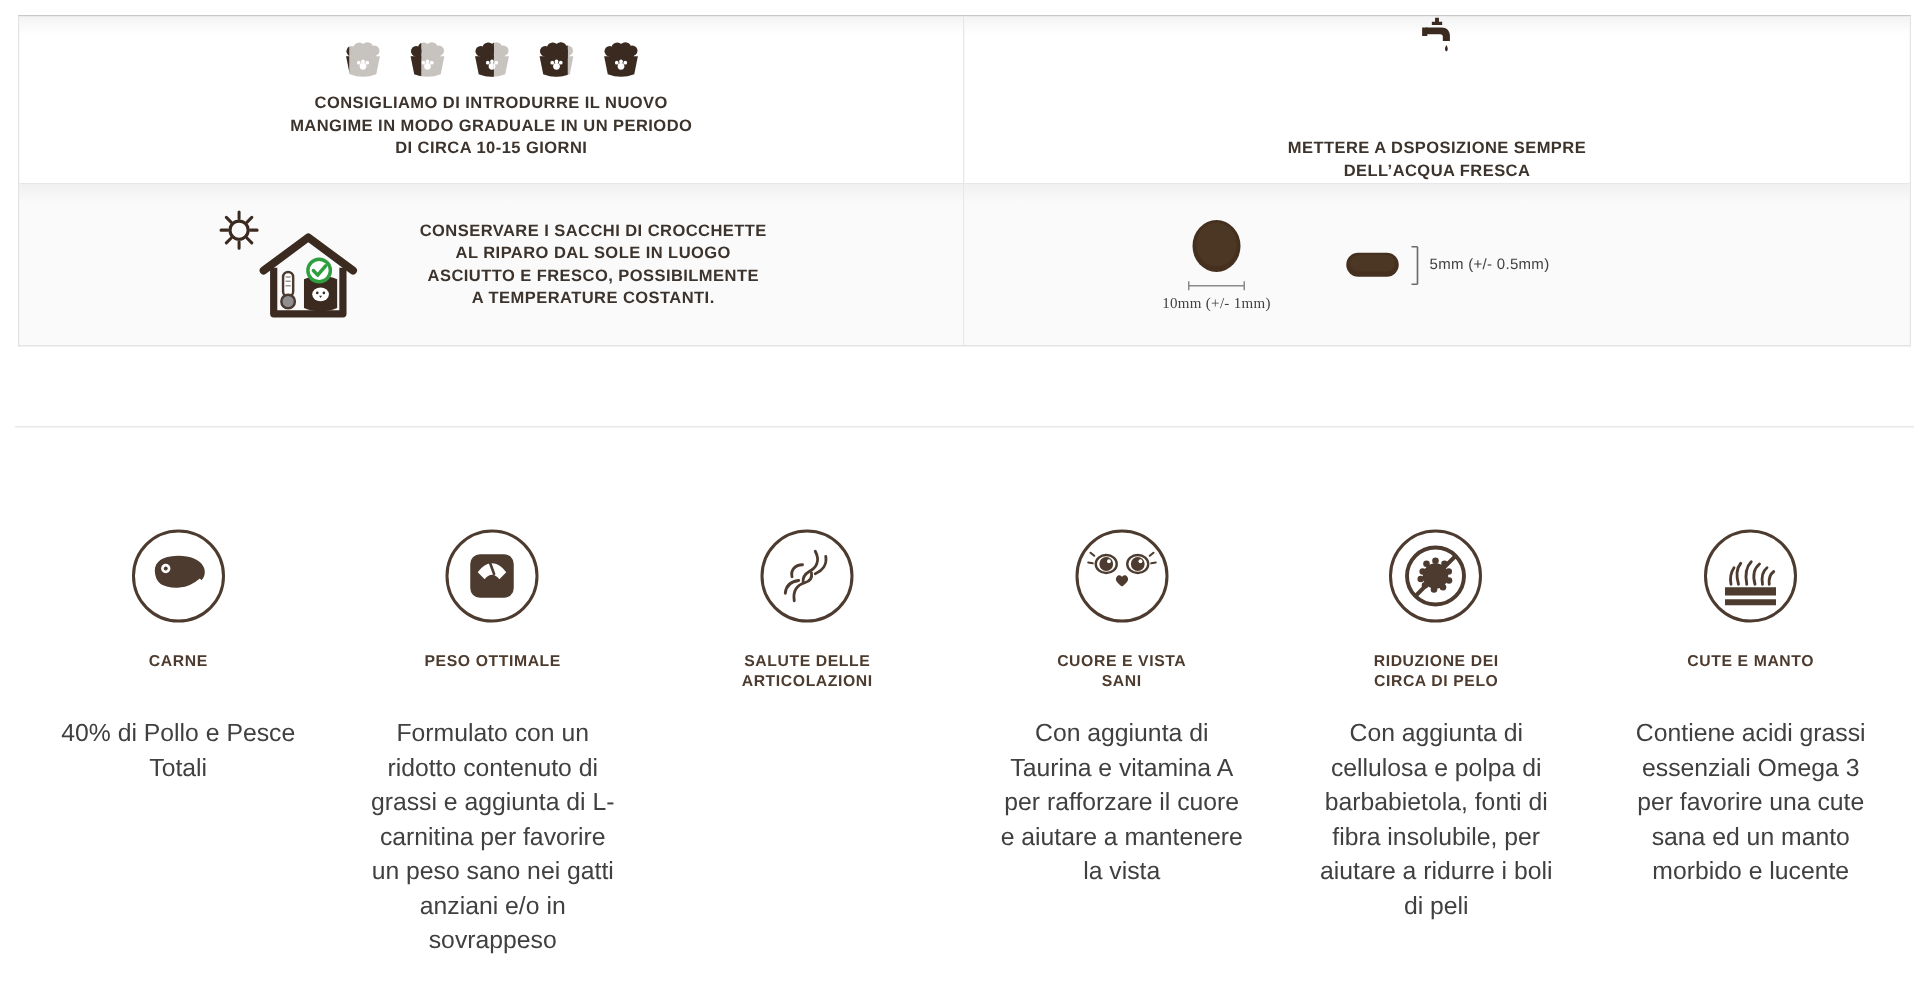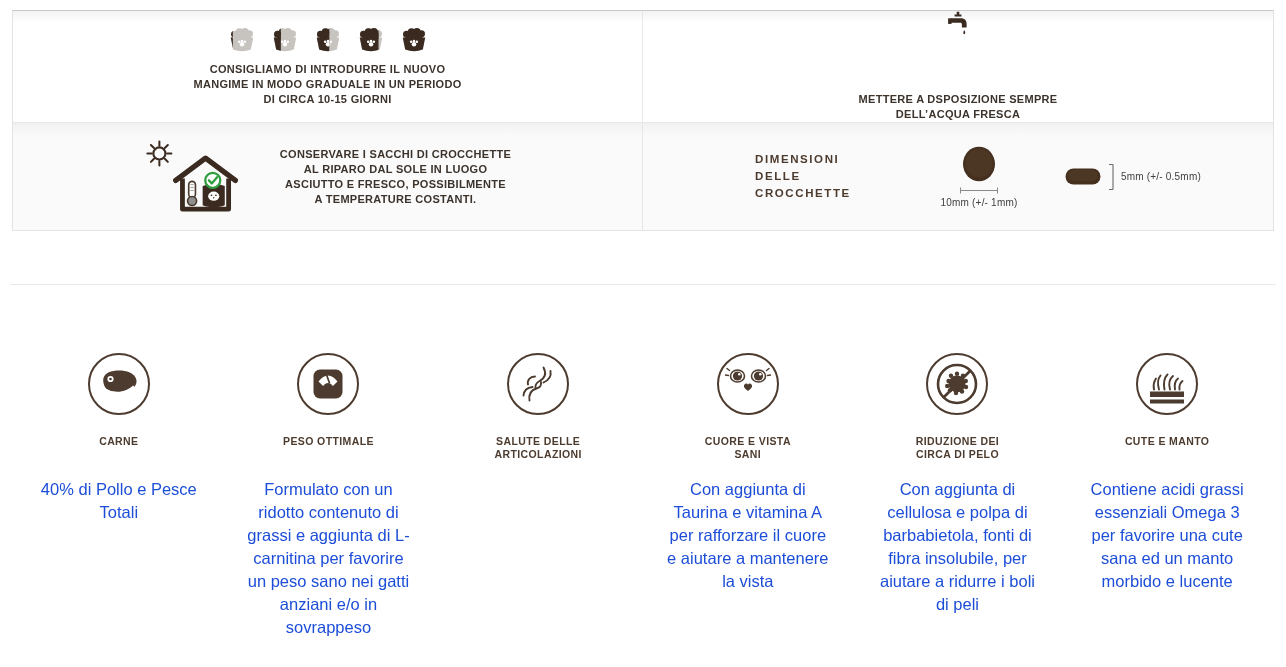--- a/index.html
+++ b/index.html
@@ -37,21 +37,21 @@
   .storage-cell { gap:36px; }
 
   .kibble-cell { justify-content:flex-start; padding-left:112px; gap:30px; }
   .kibble-title {
     font-size:11.5px; font-weight:bold; letter-spacing:1.6px;
     color:#4c3b2e; line-height:17px; text-align:left; width:138px;
   }
   .kibble-top { display:flex; flex-direction:column; align-items:center; width:112px; }
   .kibble-top .measure-h { margin-top:4px; }
   .mm-label { font-size:10px; color:#3f3f3f; letter-spacing:.2px; white-space:nowrap; }
-  .kibble-top .mm-label { margin-top:2px; }
+  .kibble-top .mm-label { margin-top:2px;font-family:Liberation Serif, serif; }
   .kibble-side { display:flex; align-items:center; gap:6px; }
 
   
   .section-divider { border:none; border-top:1px solid #e9e9e9; margin:53px 10px 0 10px; }
 
   
   .benefits {
     margin-top:68px; padding:0 14px;
     display:grid; grid-template-columns:repeat(6,1fr);
   }
@@ -59,21 +59,21 @@
   .icon-circle {
     width:62px; height:62px; border:2.5px solid #4c3b2e; border-radius:50%;
     display:flex; align-items:center; justify-content:center; background:#fff;
   }
   .benefit-label {
     margin-top:20px; min-height:43px;
     font-size:10.5px; font-weight:bold; letter-spacing:.4px;
     color:#4c3b2e; line-height:13px; text-align:center;
   }
   .benefit-desc {
-    font-size:16.5px; line-height:23px; color:#1d4ed8;
+    font-size:16.5px; line-height:23px; color:#404040;
     text-align:center; max-width:192px;
   }
 </style>
 </head>
 <body>
 
 <svg width="0" height="0" style="position:absolute">
   <defs>
     <g id="bowl-shape">
       <circle cx="9" cy="8.5" r="4.2"></circle>
@@ -183,22 +183,20 @@
         <circle cx="71.5" cy="44" r="7.8" fill="#fff" stroke="#2f9e3f" stroke-width="2.4"></circle>
         <path d="M67.5 44 l3 3.2 l5.5 -6.5" stroke="#2f9e3f" stroke-width="2.4" fill="none" stroke-linecap="round" stroke-linejoin="round"></path>
       </svg>
       <p class="caps-text" data-bind="care_table.storage.lines">CONSERVARE I SACCHI DI CROCCHETTE
 AL RIPARO DAL SOLE IN LUOGO
 ASCIUTTO E FRESCO, POSSIBILMENTE
 A TEMPERATURE COSTANTI.</p>
     </div>
 
     <div class="cell r2 kibble-cell">
-      <p class="kibble-title" data-bind="care_table.kibble_size.title_lines">DIMENSIONI
-DELLE CROCCHETTE</p>
       <div class="kibble-top">
         <svg width="34" height="36" viewBox="0 0 34 36">
           <ellipse cx="17" cy="18" rx="16" ry="17.3" fill="#45301f"></ellipse>
           <ellipse cx="17" cy="17" rx="13.5" ry="14.5" fill="#4c3624"></ellipse>
         </svg>
         <svg class="measure-h" width="40" height="9" viewBox="0 0 40 9">
           <path d="M1.5 1.5 V7.5 M38.5 1.5 V7.5 M1.5 4.5 H38.5" stroke="#8a8a8a" stroke-width="1" fill="none"></path>
         </svg>
         <span class="mm-label" data-bind="care_table.kibble_size.top_view_label">10mm (+/- 1mm)</span>
       </div>

